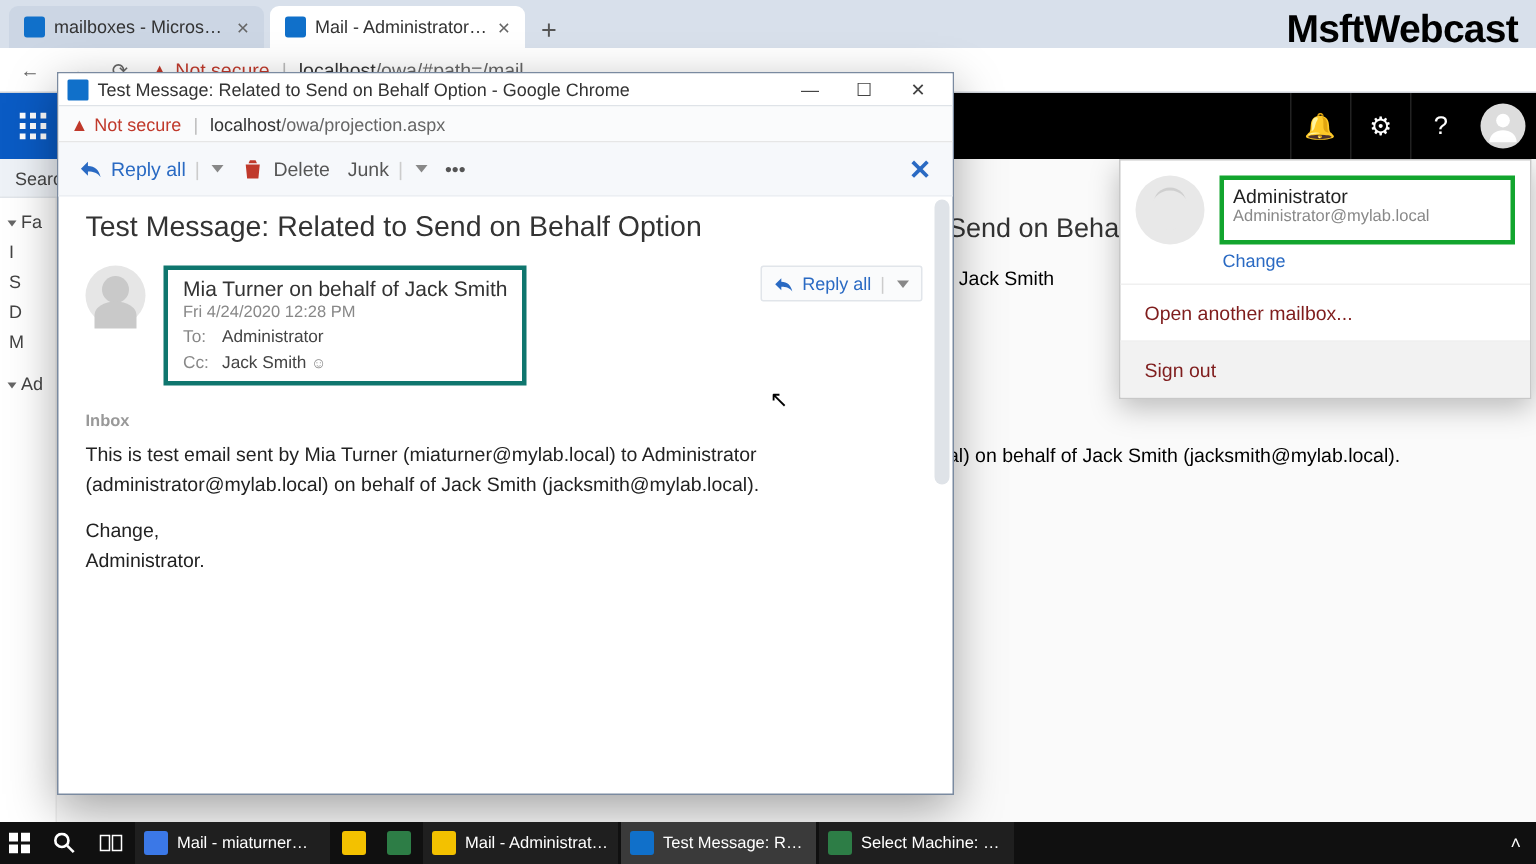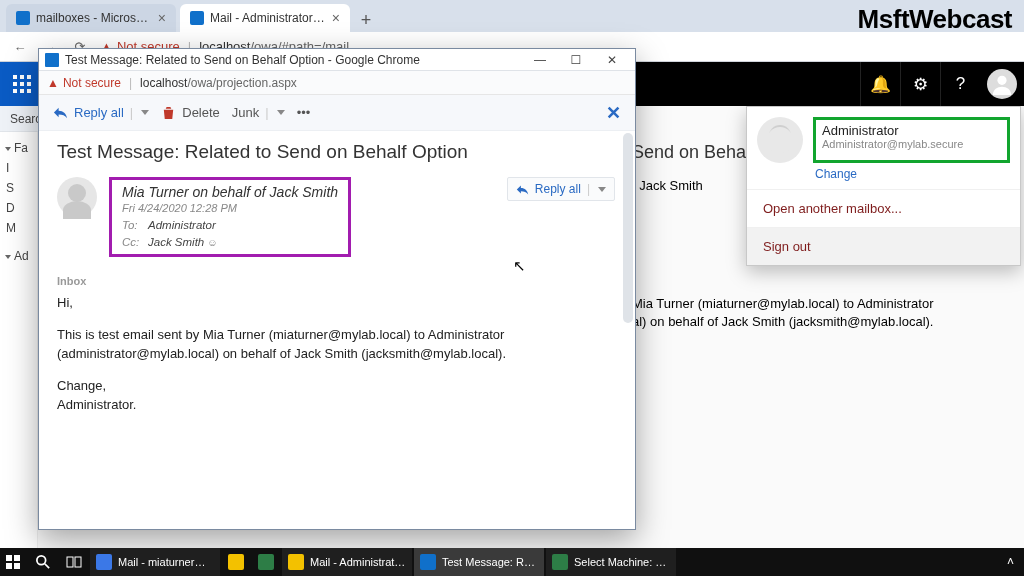--- a/index.html
+++ b/index.html
@@ -70,21 +70,21 @@
   .sep { color:#ccc; }
   .popup-toolbar .close-x { margin-left:auto; color:#2a6ac3; font-size:18px; font-weight:600;}
 
   .popup-body { position:relative; flex:1; overflow:hidden; padding:10px 20px 14px 18px; }
   .popup-body .scroll { position:absolute; right:2px; top:2px; width:10px; height:190px; background:#dfe3e8; border-radius:5px;}
   .subject { font-size:19px; color:#333; font-weight:400; margin:0 0 14px 0; }
   .msg-head { display:flex; gap:12px; align-items:flex-start; }
   .msg-head .avatar { width:40px;height:40px;border-radius:50%; background:#e6e6e6; position:relative;}
   .msg-head .avatar::before{content:""; position:absolute; left:11px; top:7px; width:18px; height:18px; border-radius:50%; background:#c9c9c9;}
   .msg-head .avatar::after{content:""; position:absolute; left:6px; bottom:-2px; width:28px; height:18px; border-radius:50% 50% 0 0; background:#c9c9c9;}
-  .sender-box { border:3px solid #a21caf; padding:4px 10px 6px 10px; min-width:216px;font-style:italic; }
+  .sender-box { border:3px solid #0f766e; padding:4px 10px 6px 10px; min-width:216px; }
   .sender-line { font-size:14px; color:#333; }
   .sent-date { font-size:11px; color:#888; margin-top:2px;}
   .recip { font-size:11.5px; color:#666; margin-top:5px; display:flex; gap:8px;}
   .recip .k { color:#888; width:18px;}
   .recip .v { color:#444; }
   .recip .v .p { color:#888; font-size:10px; margin-left:3px;}
   .mini-reply { margin-left:auto; border:1px solid #e1e5ea; border-radius:2px; font-size:12px; color:#2a6ac3; padding:4px 8px; display:flex; align-items:center; gap:6px; background:#fafbfc; align-self:flex-start;}
   .inbox-label { font-size:11px; color:#999; margin:18px 0 6px 0;font-weight:bold;}
   .body-text { font-size:13px; color:#222; line-height:1.5;}
   .body-text p { margin:0 0 12px 0;}
@@ -182,31 +182,30 @@
       <div>D</div>
       <div>M</div>
       <div style="height:8px"></div>
       <div><span class="caret caretdown"></span><span>Ad</span></div>
     </div>
 
     <div class="bg-read">
       <h3>Send on Behal</h3>
       <div class="ln">f Jack Smith</div>
       <div style="height:100px"></div>
-      <div class="ln">Mia Turner (miaturner@mylab.local) to Administrator</div>
       <div class="ln">al) on behalf of Jack Smith (jacksmith@mylab.local).</div>
     </div>
   </div>
 
   <div class="profile-panel">
     <div class="row1">
       <div class="pavatar"></div>
       <div class="namecol">
         <div class="nm">Administrator</div>
-        <div class="em">Administrator@mylab.secure</div>
+        <div class="em">Administrator@mylab.local</div>
       </div>
     </div>
     <div class="chg">Change</div>
     <div class="mitem">Open another mailbox...</div>
     <div class="mitem hov">Sign out</div>
   </div>
 
   <div class="popup">
     <div class="titlebar">
       <span class="tico"></span>
@@ -268,21 +267,20 @@
           <svg width="13" height="13" viewBox="0 0 16 16">
               <path fill="#2a6ac3" d="M6 3L1 8l5 5V10c4 0 7 1 9 4-1-5-4-8-9-8V3z"></path>
             </svg>
           <span>Reply all</span>
           <span style="color:#ccc">|</span>
             <span class="caret-sm"></span>
         </div>
       </div>
       <div class="inbox-label">Inbox</div>
       <div class="body-text">
-        <p>Hi,</p>
         <p>This is test email sent by Mia Turner (miaturner@mylab.local) to Administrator (administrator@mylab.local) on behalf of Jack Smith (jacksmith@mylab.local).</p>
         <p><span>Change,</span><br><span>Administrator.</span></p>
       </div>
     </div>
   </div>
 
   <span class="cursor">↖</span>
   <div class="brand">MsftWebcast</div>
 
   <div class="taskbar">

